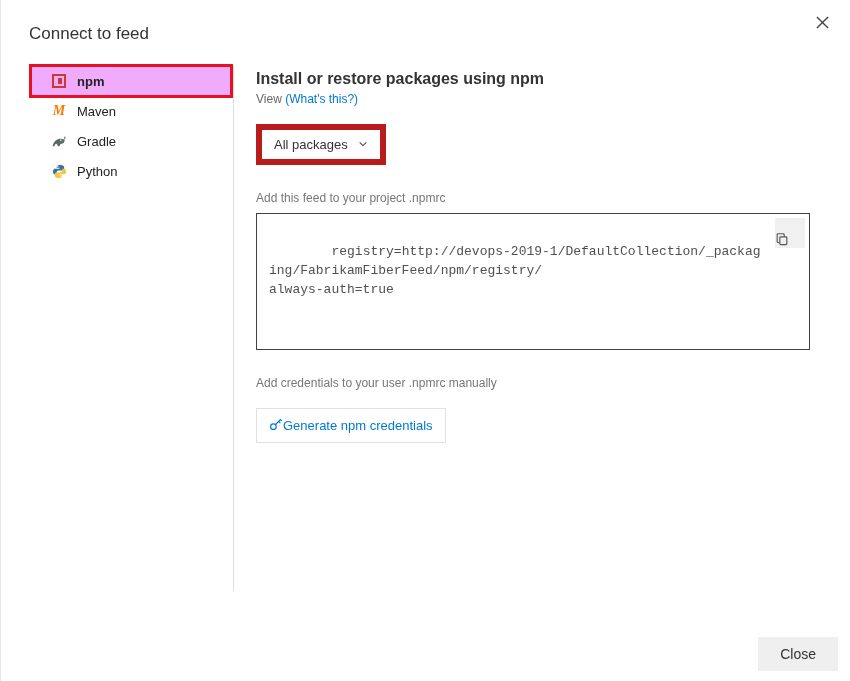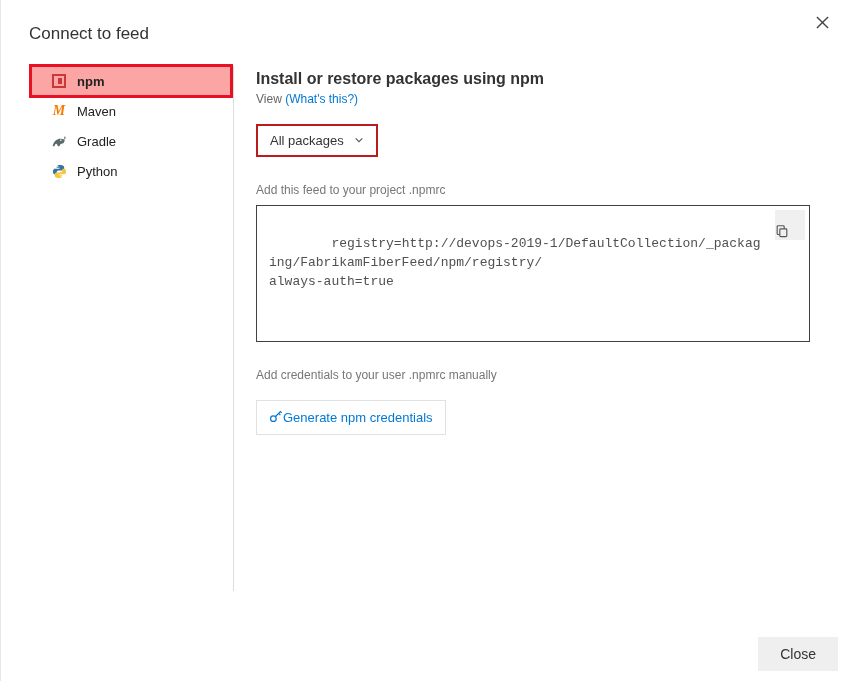--- a/index.html
+++ b/index.html
@@ -68,21 +68,21 @@
       height: 30px;
     }
     .nav-item .icon {
       width: 16px;
       height: 16px;
       display: inline-flex;
       align-items: center;
       justify-content: center;
     }
     .nav-item.active {
-      background: #fca5a5;
+      background: #f0abfc;
       font-weight: 600;
     }
     .nav-item.highlighted {
       outline: 3px solid #e81123;
       outline-offset: -1px;
     }
 
     .divider {
       width: 1px;
       background: #ddd;
@@ -106,21 +106,21 @@
       font-size: 12px;
       color: #666;
     }
     .subline a { color: #0078d4; text-decoration: none; }
 
     .dropdown {
       margin-top: 18px;
       display: inline-flex;
       align-items: center;
       gap: 10px;
-      border: 2px solid #b91c1c;
+      border: 6px solid #b91c1c;
       background: #fff;
       padding: 7px 12px;
       font-size: 13px;
       cursor: pointer;
       min-width: 118px;
       justify-content: space-between;
     }
     .dropdown svg { width: 10px; height: 10px; }
 
     .sect-label {

